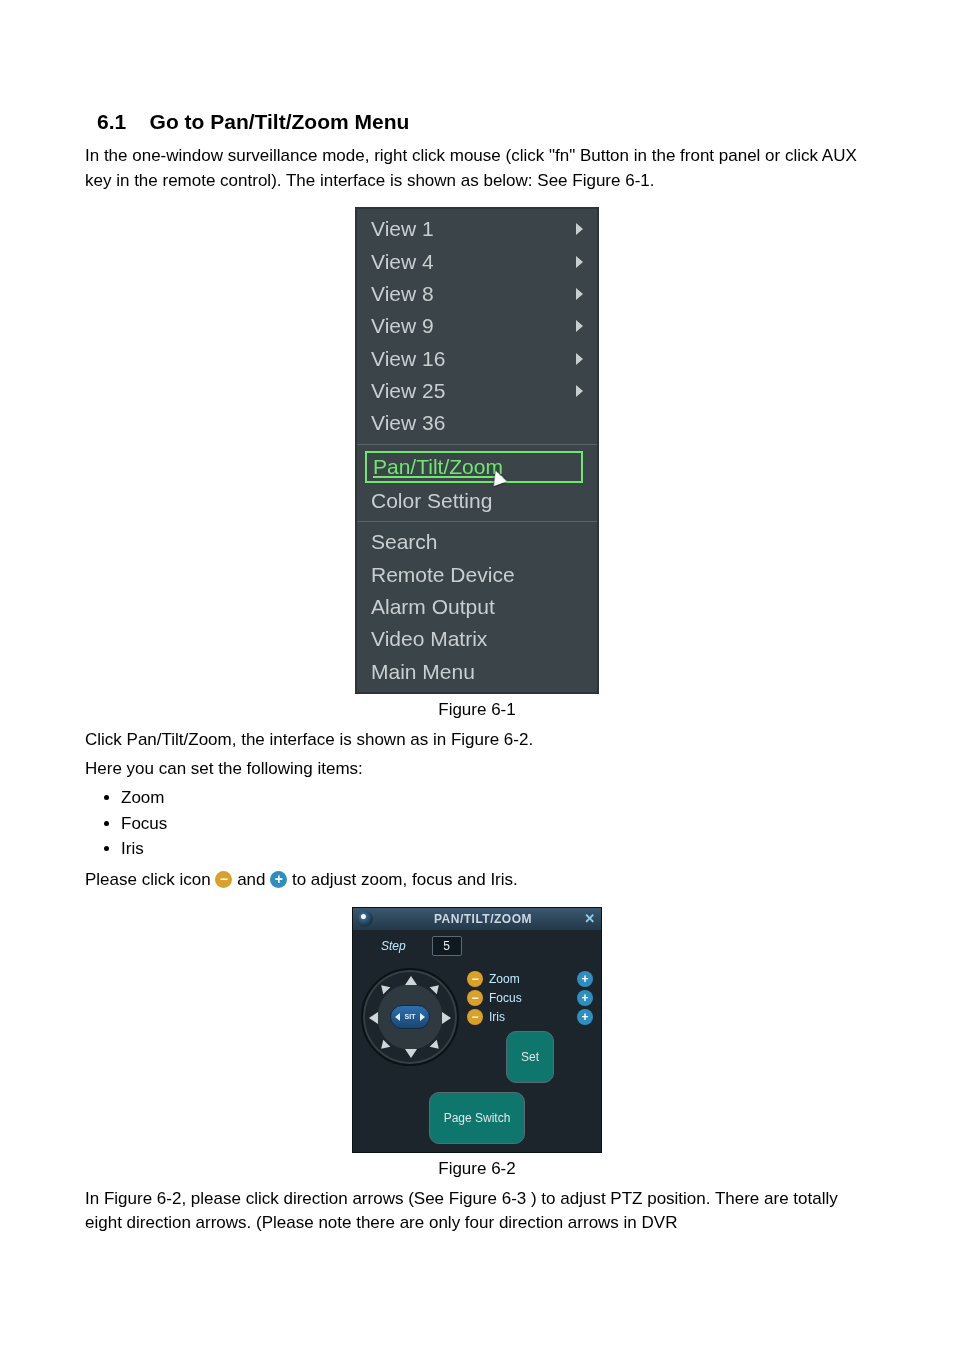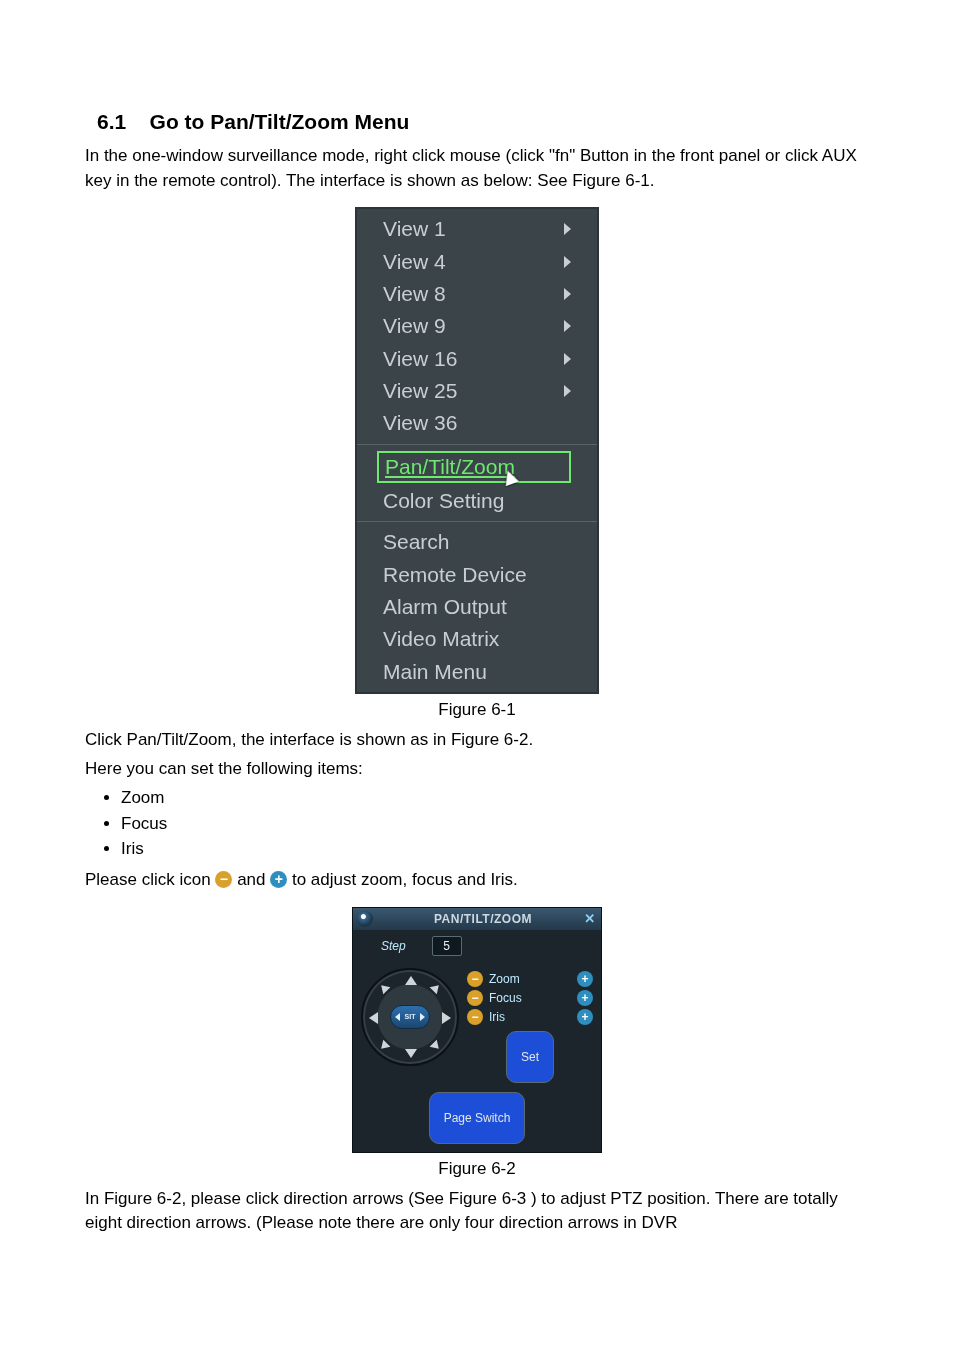--- a/index.html
+++ b/index.html
@@ -72,21 +72,21 @@
 
   
   .ctx-menu {
     display: inline-block;
     width: 240px;
     background: #3a4449;
     border: 2px solid #2b3438;
     text-align: left;
     font-family: Arial, sans-serif;
   }
-  .ctx-group { padding: 4px 20px; }
+  .ctx-group { padding: 4px 8px; }
   .ctx-sep { border-top: 1px solid #5a6468; margin: 0; }
   .ctx-item {
     display: flex;
     align-items: center;
     justify-content: space-between;
     color: #c9cfd1;
     font-size: 21px;
     padding: 2px 6px;
     line-height: 1.35;
   }
@@ -180,21 +180,21 @@
   .cb-minus { background: #d9a02a; }
   .cb-plus  { background: #2e8fbf; }
   .ctrl-row .lbl { flex: 1; color: #bfeaff; font-size: 12px; }
   .pill-btn {
     display: inline-flex; align-items: center; justify-content: center;
     border: 1px solid #5a6a73;
     border-radius: 10px;
     padding: 18px 14px;
     font-size: 12px;
     color: #dfe6ea;
-    background: #1d4ed8;
+    background: #0f766e;
     margin-top: 3px;
     text-align: center;
   }
   .ptz-bottom { text-align: center; padding: 2px 0 8px 0; }
   .dpad {
     width: 94px; height: 94px; position: relative;
     background: radial-gradient(circle at 50% 50%, #2f3a40 0 32px, transparent 33px);
     border-radius: 50%;
     border: 2px solid #0a1216;
     box-shadow: inset 0 0 0 2px #353f45;

